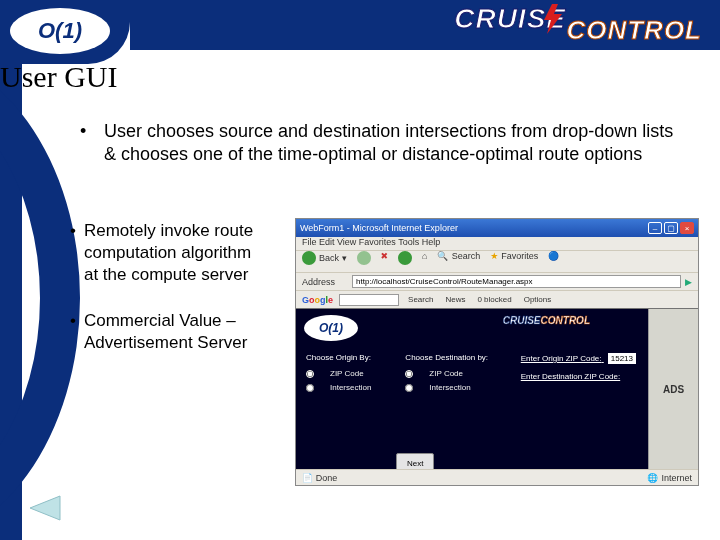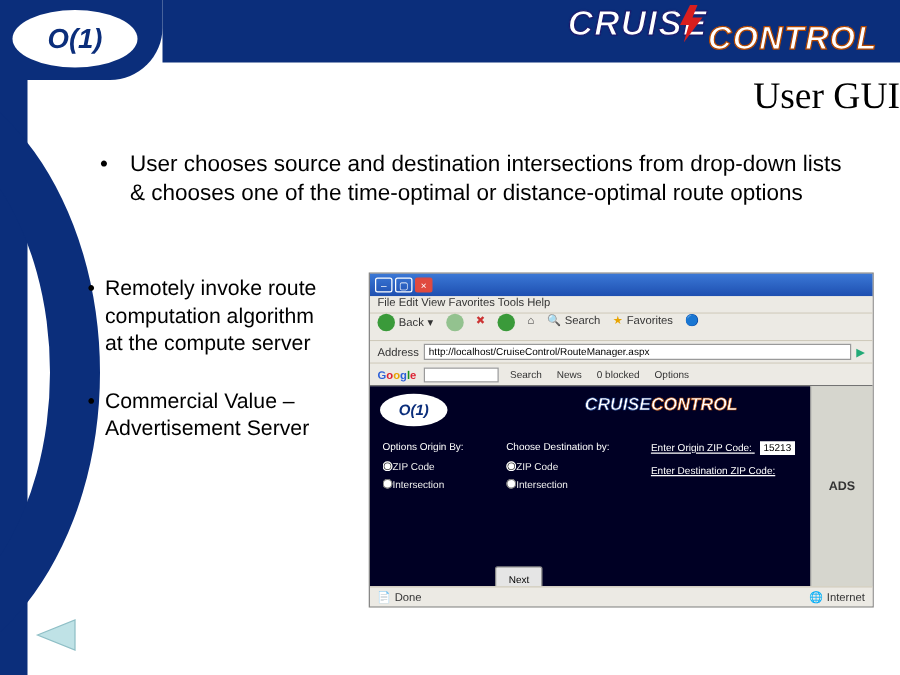--- a/index.html
+++ b/index.html
@@ -49,21 +49,21 @@
     border: 40px solid #0b2e7b; border-radius: 50%;
     clip-path: inset(0 0 0 280px);
   }
   .side-bar {
     position: absolute; left: 0; top: 64px; width: 22px; height: 476px;
     background: #0b2e7b;
   }
 
   
   .title {
-    position: absolute; left: 0; right: 0; top: 60px; text-align: right;
+    position: absolute; left: 0; right: 0; top: 60px; text-align: left;
     font-size: 30px; font-family: "Times New Roman", Times, serif;
   }
 
   
   .bullets {
     position: absolute; left: 80px; top: 120px; right: 40px;
     font-size: 18px; line-height: 1.3; color: #000;
   }
   .bullets .row { display: flex; gap: 14px; margin-bottom: 18px; }
   .bullets .marker { width: 10px; flex: 0 0 auto; }
@@ -85,42 +85,42 @@
     display:flex; align-items:center; justify-content:space-between; padding: 0 4px; color:#fff;
   }
   .shot .titlebar .winbtns { display:flex; gap:2px; }
   .shot .titlebar .winbtn { width:14px; height:12px; border:1px solid #fff; border-radius:2px; display:flex;align-items:center;justify-content:center; font-size:8px;}
   .shot .titlebar .winbtn.close { background:#e04a3f; border-color:#e04a3f;}
   .shot .menubar { height: 14px; background:#eceae4; border-bottom:1px solid #cfcabb; padding-left:6px; color:#333;}
   .shot .toolbar { height: 22px; background:#eceae4; border-bottom:1px solid #cfcabb; display:flex; align-items:flex-start; gap:10px; padding:0 6px; color:#333;}
   .shot .toolbar .tbtn { display:flex; align-items:center; gap:3px; }
   .shot .toolbar .circ { width:14px;height:14px;border-radius:50%; }
   .shot .address { height:18px; background:#eceae4; border-bottom:1px solid #cfcabb; display:flex;align-items:center; gap:4px; padding:0 6px; color:#333;}
-  .shot .address input { flex:1; height:13px; font-size:8px; border:1px solid #9a9a9a; padding:0 3px; background:#fff;}
+  .shot .address input { flex:1; height:13px; font-size:8px; border:1px solid #9a9a9a; padding:0 3px; background:#fff;margin-left:13px;}
   .shot .googlebar { height:18px; background:#eceae4; border-bottom:1px solid #737373; display:flex;align-items:center; gap:6px; padding:0 6px; color:#333;}
   .shot .googlebar .glogo { font-weight:bold; }
   .shot .googlebar .glogo .b{color:#2b5fd8;} .shot .googlebar .glogo .r{color:#d23;} .shot .googlebar .glogo .y{color:#e8a400;} .shot .googlebar .glogo .g{color:#1a8f1a;}
   .shot .googlebar input { width:60px; height:12px; font-size:8px; border:1px solid #9a9a9a; background:#fff;}
   .shot .googlebar .gbtn { font-size:8px; padding:0 3px; }
   .shot .content { position:absolute; left:0; right:0; top:90px; bottom:16px; display:flex; }
   .shot .main { flex:1; background:#000024; color:#fff; position:relative; }
   .shot .adcol { width:50px; background:#d6d6ce; border-left:1px solid #999; display:flex; align-items:center; justify-content:center; color:#333; font-weight:bold; font-size:10px;}
   .shot .status { position:absolute; left:0; right:0; bottom:0; height:16px; background:#eceae4; border-top:1px solid #cfcabb; display:flex; align-items:center; justify-content:space-between; padding:0 6px; color:#333;}
 
   
   .main .mini-logo { position:absolute; left:8px; top:6px; width:54px; height:26px; background:#fff; border-radius:50%; display:flex;align-items:center;justify-content:center;}
   .main .mini-logo span { font-weight:800; font-style:italic; font-size:12px; color:#0b2e7b;}
-  .main .mini-brand { position:absolute; right:58px; top:6px; font-size:14px; font-style:italic; }
+  .main .mini-brand { position:absolute; right:58px; top:6px; font-size:10px; font-style:italic; }
   .main .mini-brand .c1 { font-weight:900; color:#fff; -webkit-text-stroke:0.5px #0b2e7b;}
   .main .mini-brand .c2 { font-weight:900; color:#fff; -webkit-text-stroke:0.5px #b34700;}
   .main .form { position:absolute; left:10px; right:10px; top:44px; color:#eee; font-size:8px;}
   .main .form .cols { display:flex; gap:34px;}
   .main .form .col { display:flex; flex-direction:column; gap:5px;}
   .main .form .hd { color:#fff; font-size:8px; margin-bottom:2px;}
-  .main .form label { display:flex; align-items:flex-start; gap:0;}
+  .main .form label { display:flex; align-items:flex-end; gap:16px;}
   .main .form input[type=radio]{ width:8px;height:8px; accent-color:#fff; }
   .main .zipgroup { position:absolute; right:12px; top:44px; font-size:8px; color:#fff; text-align:left;text-decoration:underline;}
   .main .zipgroup .zipbox { display:inline-block; background:#fff; color:#000; padding:1px 3px; margin-left:4px; font-size:8px;}
   .main .nextbtn { position:absolute; left:90px; top:100px; background:#e5e5e5; color:#000; font-size:8px; padding:5px 10px; border:1px solid #888; border-radius:2px;}
 
   
   .back-arrow { position:absolute; left:28px; bottom:18px; }
 
 </style>
 </head>
@@ -160,20 +160,21 @@
       <div>Remotely invoke route computation algorithm at the compute server</div>
     </div>
     <div class="row">
       <div class="marker">•</div>
       <div>Commercial Value – Advertisement Server</div>
     </div>
   </div>
 
   <div class="shot">
     <div class="titlebar">
+      <span>WebForm1 - Microsoft Internet Explorer</span>
       <div class="winbtns">
         <div class="winbtn">–</div>
         <div class="winbtn">▢</div>
         <div class="winbtn close">×</div>
       </div>
     </div>
     <div class="menubar">File  Edit  View  Favorites  Tools  Help</div>
     <div class="toolbar">
       <div class="tbtn">
         <span class="circ" style="background:#3a9a3a"></span>
@@ -212,21 +213,21 @@
       <div class="main">
         <div class="mini-logo">
             <span>O(1)</span>
           </div>
         <div class="mini-brand">
           <span class="c1">CRUISE</span><span class="c2">CONTROL</span>
         </div>
         <div class="form">
           <div class="cols">
             <div class="col">
-              <div class="hd">Options Origin By:</div>
+              <div class="hd">Choose Origin By:</div>
               <label>
                   <input type="radio" checked="" style="">
                   <span>ZIP Code</span>
                 </label>
               <label>
                   <input type="radio" style="">
                   <span>Intersection</span>
                 </label>
             </div>
             <div class="col">

